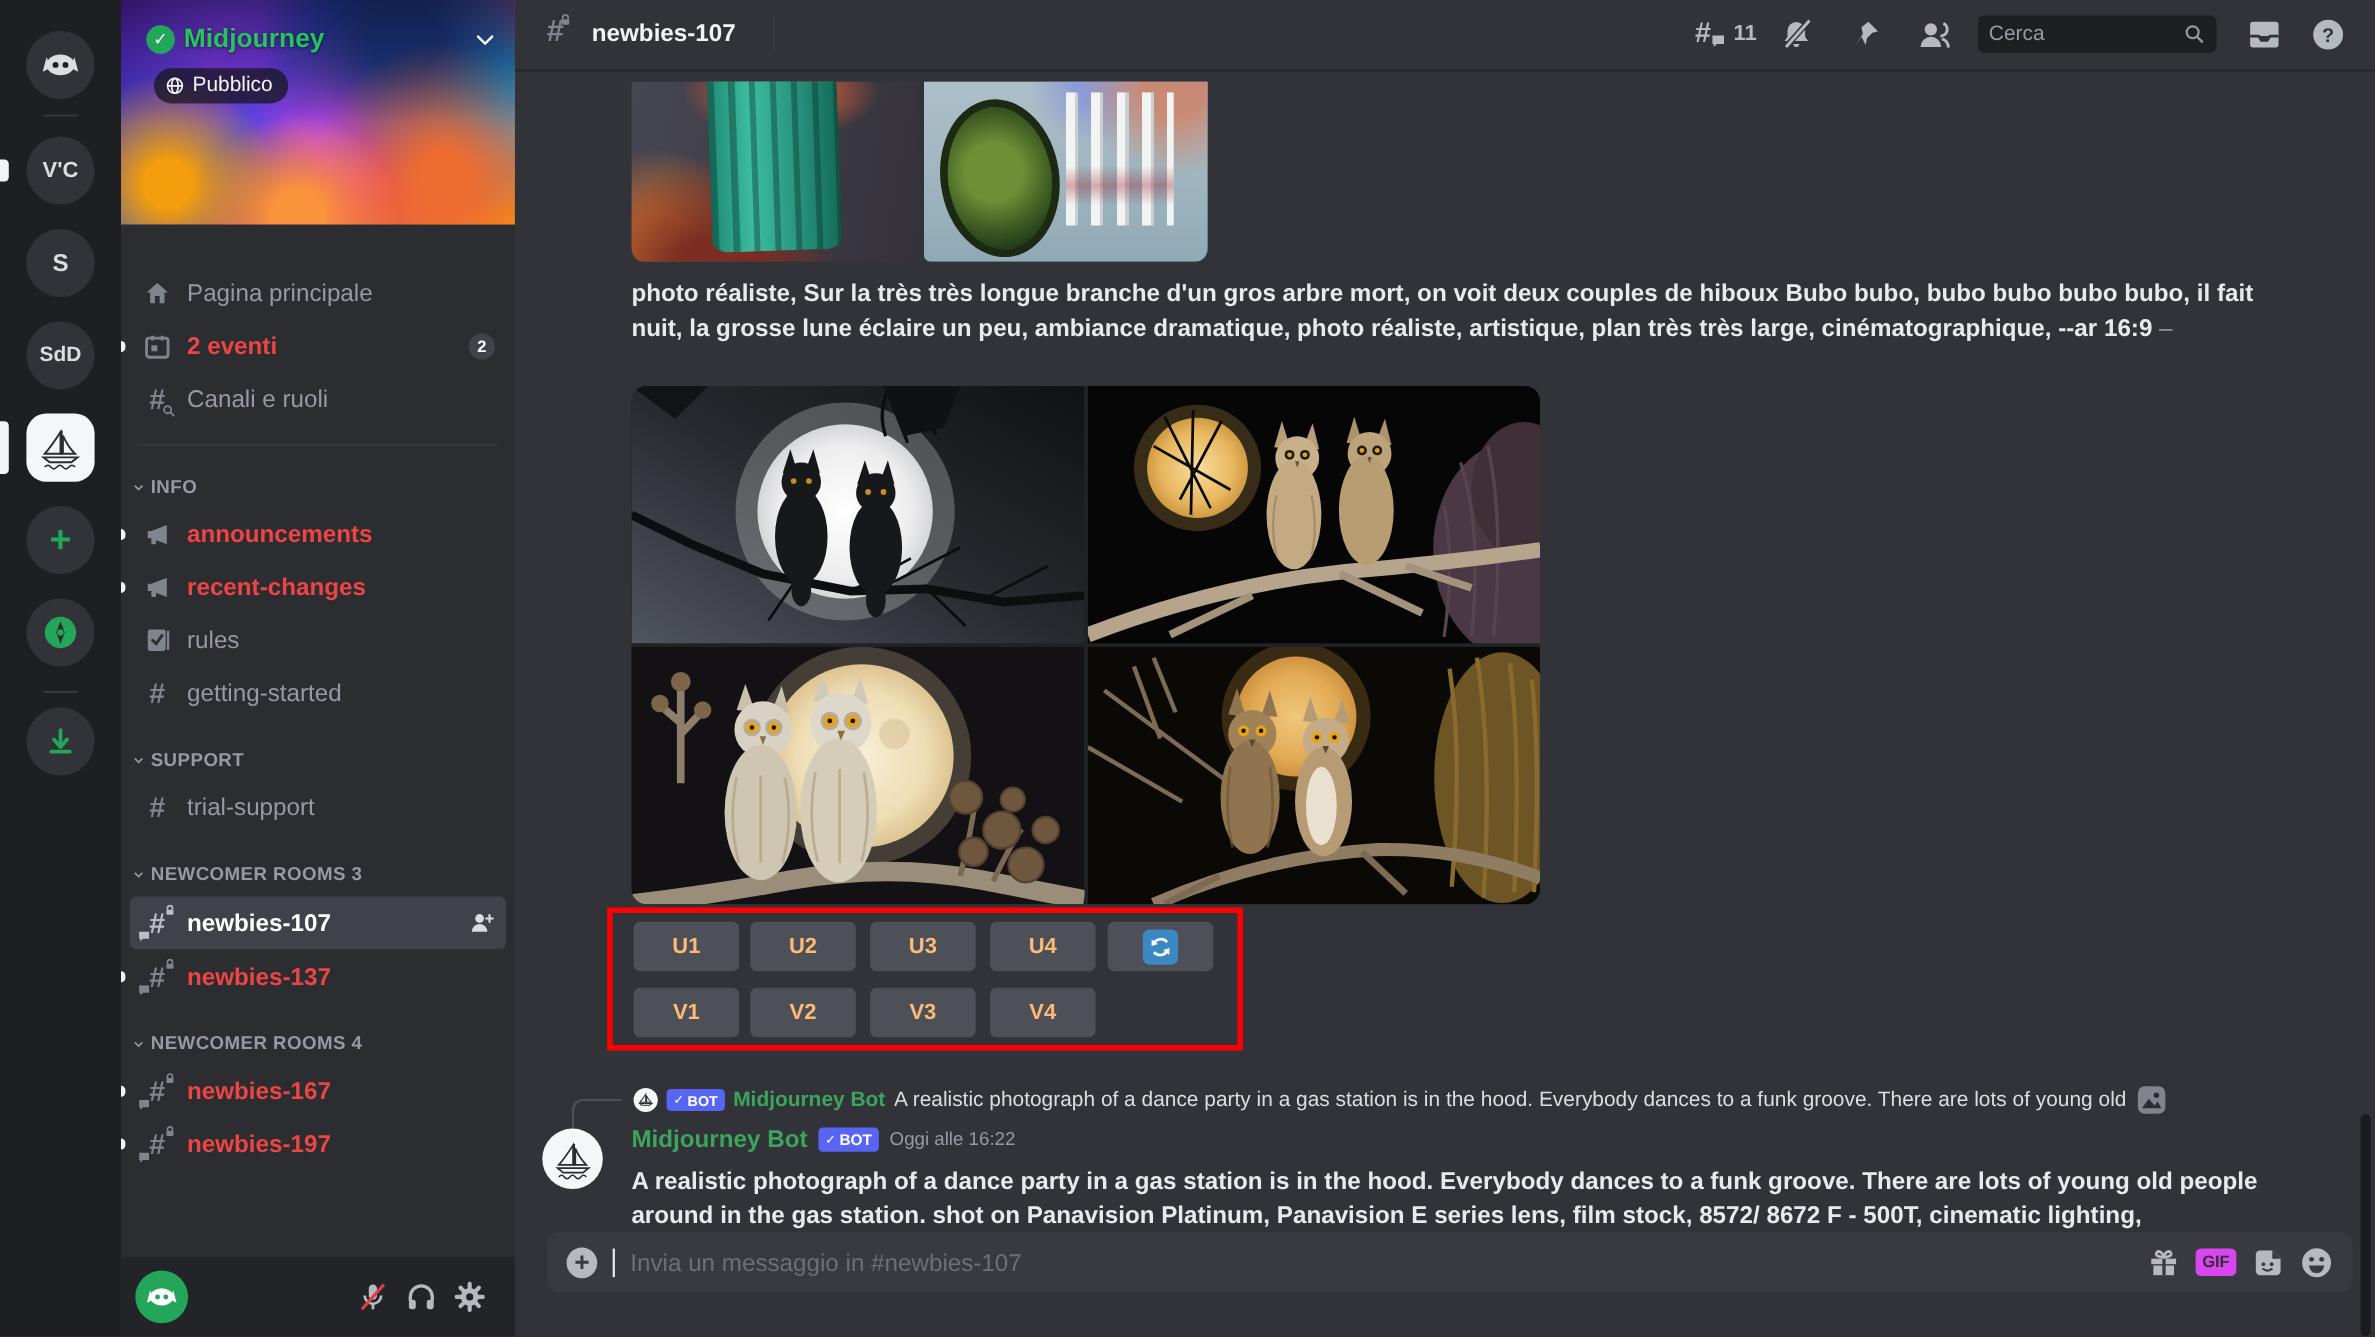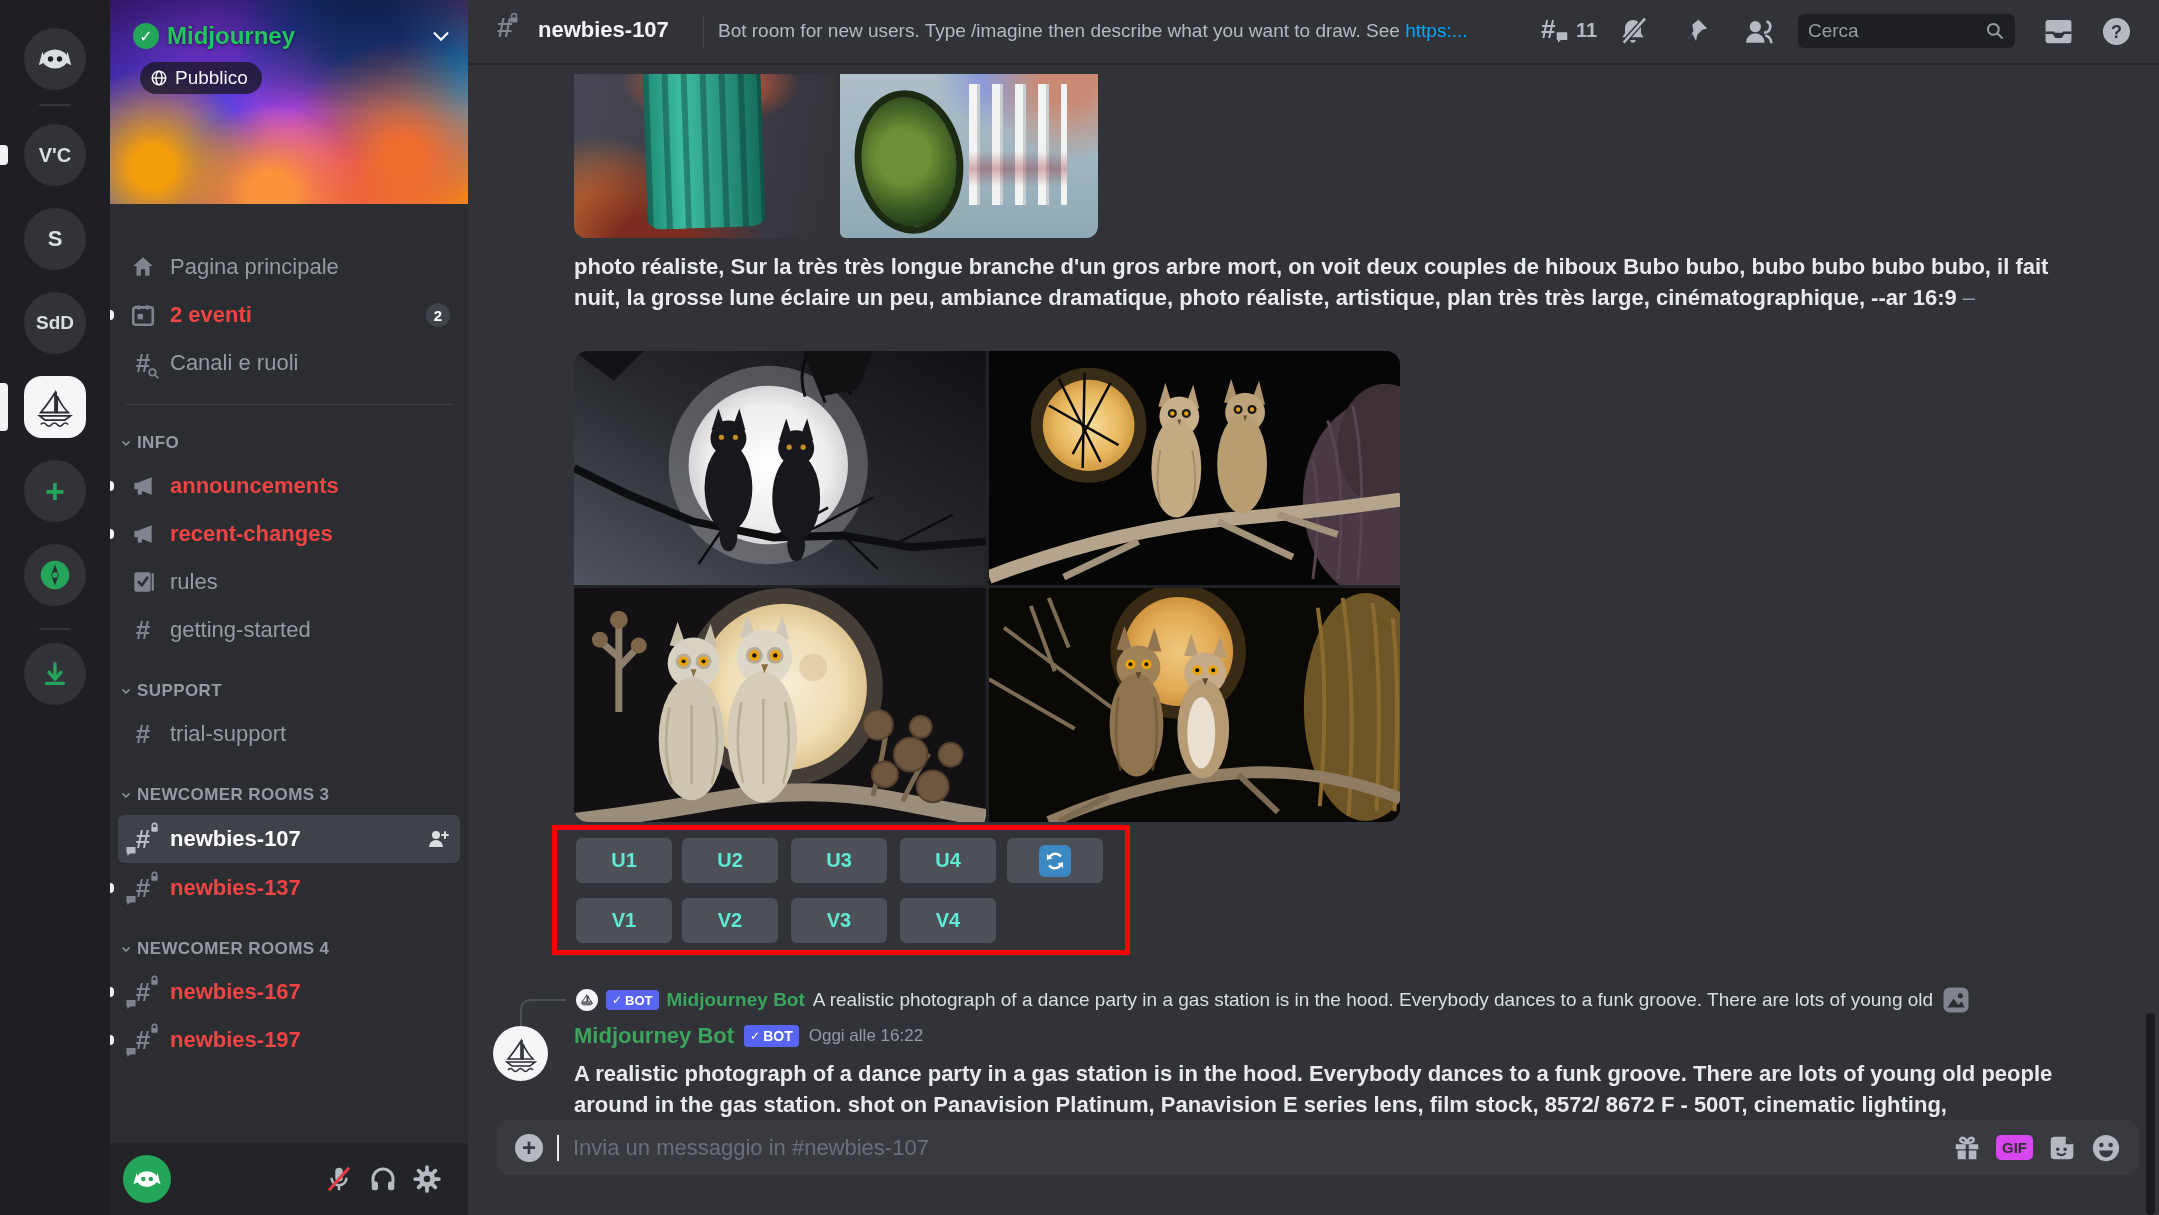--- a/index.html
+++ b/index.html
@@ -117,21 +117,21 @@
   
   #owl-grid { position:absolute; left:106px; top:288px; width:826px; height:471px; border-radius:14px;
     overflow:hidden; background:#202225; display:grid; grid-template-columns:1fr 1fr; grid-template-rows:1fr 1fr;
     gap:3px; cursor:pointer; }
   #owl-grid svg { width:100%; height:100%; display:block; }
 
   
   #red-annotation { position:absolute; left:84px; top:762px; width:578px; height:130px;
     border:5px solid #ff0000; z-index:6; pointer-events:none; }
   .mj-btn { position:absolute; width:96px; height:45px; background:#4e5058; border:none; border-radius:6px;
-    color:#5eead4; font-size:20px; font-weight:bold; font-family:inherit; cursor:pointer;
+    color:#fdba74; font-size:20px; font-weight:bold; font-family:inherit; cursor:pointer;
     display:flex; align-items:center; justify-content:center; }
   .refresh-emoji { width:32px; height:32px; background:#3b88c3; border-radius:6px;
     display:flex; align-items:center; justify-content:center; }
 
   
   #reply-spine { position:absolute; left:52px; top:936px; width:46px; height:28px;
     border-left:2px solid #4e5058; border-top:2px solid #4e5058; border-top-left-radius:10px; }
   #reply-row { position:absolute; left:108px; top:922px; height:30px; display:flex; align-items:center;
     gap:8px; cursor:pointer; }
   #reply-avatar { width:22px; height:22px; border-radius:50%; background:#f5f6f7; flex:0 0 auto;
@@ -454,21 +454,20 @@
   <div id="topbar">
     <span id="tb-hash" style="position:absolute;">
       <span class="hash-glyph" style="font-size:28px;color:#80848e">#</span>
       <svg style="position:absolute;right:-7px;top:-2px" width="12" height="12" viewBox="0 0 24 24">
         <path d="M7 11 V8 a5 5 0 0 1 10 0 V11" fill="none" stroke="#80848e" stroke-width="3.4"></path>
         <rect x="5" y="11" width="14" height="10" rx="2" fill="#80848e"></rect>
         </svg>
     </span>
     <span id="tb-name">newbies-107</span>
     <span id="tb-divider"></span>
-    <span id="tb-topic"><span>Bot room for new users. Type /imagine then describe what you want to draw. See </span><a>https:...</a></span>
 
     <span class="tb-ic" style="left:1073px">
       <span class="hash-glyph" style="font-size:26px;color:#b5bac1">#</span>
       <svg style="position:absolute;left:14px;top:14px" width="14" height="14" viewBox="0 0 24 24">
         <path d="M3 4 H21 V17 H10 L5 22 V17 H3 Z" fill="#b5bac1"></path>
         </svg>
     </span>
     <span id="tb-threads-count">11</span>
 
     <span class="tb-ic" style="left:1149px">

